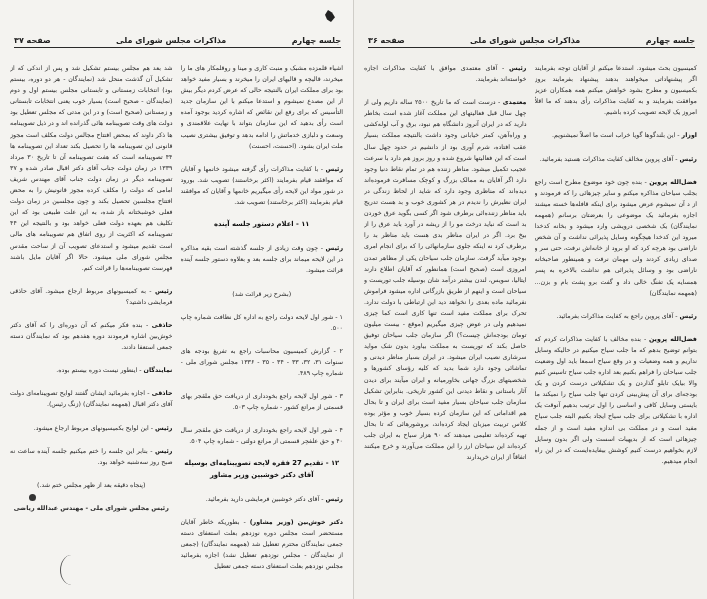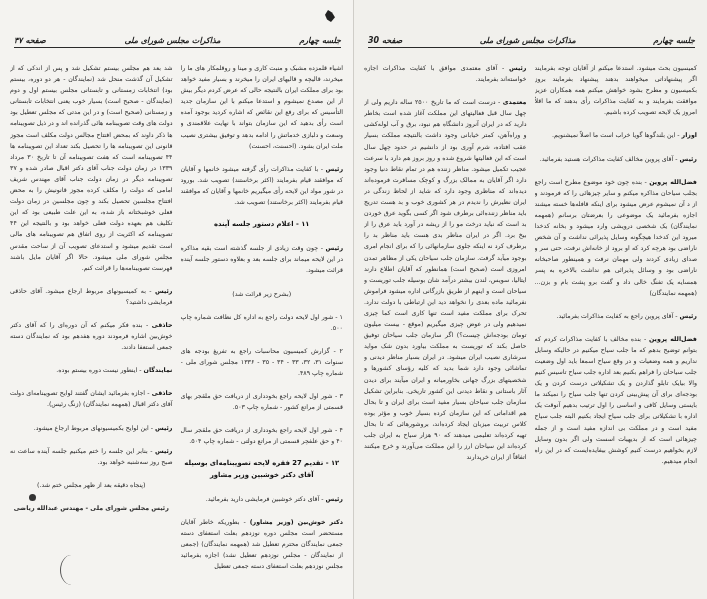--- a/index.html
+++ b/index.html
@@ -13,21 +13,21 @@
     .spread { position: absolute; inset: 0; display: flex; }
     .page { position: relative; width: 353px; height: 599px; }
     .page.left { background: #f4f3f0; }
     .page.right { background: #f1f0ec; border-left: 1px solid #cfcdc8; }
     .header {
       position: absolute; top: 31px; left: 14px; right: 12px; height: 14px;
       display: flex; justify-content: space-between; align-items: flex-end;
       direction: rtl; font-size: 8px; font-weight: bold; color: #222;
       border-bottom: 1.5px solid #2a2a2a; padding-bottom: 2px;
     }
-    .header span { white-space: nowrap; font-style: italic; }
+    .header span { white-space: nowrap; }
     .cols { position: absolute; top: 50px; left: 10px; right: 10px; bottom: 14px; display: flex; direction: rtl; gap: 8px; }
     .col { flex: 1; direction: rtl; font-size: 6.3px; line-height: 11.1px; text-align: justify; color: #2b2b2b; overflow: hidden; }
     .col p { margin: 12px 0 1px 0; }
     .speaker { font-weight: bold; color: #111; }
     .section-title { text-align: center; font-weight: bold; font-size: 6.8px; margin: 3px 0; color: #111; }
     .center { text-align: center; }
     .mark { position: absolute; width: 12px; height: 12px; }
     .mark.top { top: 10px; left: 325px; width: 10px; height: 12px; background: #222; clip-path: polygon(30% 0,70% 20%,100% 60%,60% 100%,20% 80%,0 40%); }
     .mark.dot { top: 494px; left: 29px; width: 7px; height: 7px; border-radius: 50%; background: #333; }
     .signature { position: absolute; left: 60px; top: 555px; width: 22px; height: 30px; border-left: 1px solid #555; border-radius: 50% 0 0 50%; }
@@ -71,21 +71,21 @@
         </div>
     </div>
     <div class="mark dot"></div>
     <div class="signature"></div>
   </div>
 
   <div class="page right">
     <div class="header">
       <span>جلسه چهارم</span>
       <span>مذاکرات مجلس شورای ملی</span>
-      <span>صفحه 30</span>
+      <span>صفحه ۳۶</span>
     </div>
     <div class="cols">
       <div class="col" id="rp-col-right">
           <p>کمیسیون بحث میشود. استدعا میکنم از آقایان توجه بفرمایند اگر پیشنهاداتی میخواهند بدهند پیشنهاد بفرمایند بروز بکمیسیون و مطرح بشود خواهش میکنم همه همکاران عزیز موافقت بفرمایند و به کفایت مذاکرات رأی بدهند که ما اقلاً امروز یک لایحه تصویب کرده باشیم.</p>
           <p><span class="speaker">اوزار</span><span> - </span><span>این بلندگوها گویا خراب است ما اصلاً نمیشنویم.</span></p>
           <p><span class="speaker">رئیس</span><span> - </span><span>آقای پروین مخالف کفایت مذاکرات هستید بفرمائید.</span></p>
           <p><span class="speaker">فضل‌الله پروین</span><span> - </span><span>بنده چون خود موضوع مطرح است راجع بجلب سیاحان مذاکره میکنم و سایر چیزهائی را که فرمودند و از د آن نمیشوم عرض میشود برای اینکه قافله‌ها خسته میشند اجازه بفرمائید یک موضوعی را بعرضتان برسانم (همهمه نمایندگان) یک شخصی درویشی وارد میشود و بخانه کدخدا میرود این کدخدا هیچگونه وسایل پذیرائی نداشت و آن شخص ناراضی بود هرچه کرد که او برود از خانه‌اش نرفت، حتی سر و صدای زیادی کردند ولی مهمان نرفت و همینطور صاحبخانه ناراضی بود و وسائل پذیرائی هم نداشت بالاخره به پسر همسایه یک تفنگ خالی داد و گفت برو پشت بام و بزن... (همهمه نمایندگان)</span></p>
           <p><span class="speaker">رئیس</span><span> - </span><span>آقای پروین راجع به کفایت مذاکرات بفرمائید.</span></p>
           <p><span class="speaker">فضل‌الله پروین</span><span> - </span><span>بنده مخالف با کفایت مذاکرات کردم که بتوانم توضیح بدهم که ما جلب سیاح میکنیم در حالیکه وسایل نداریم و همه وضعیات و در وقع سیاح اسمعا باید اول وضعیت جلب سیاحان را فراهم بکنیم بعد اداره جلب سیاح تاسیس کنیم والا بیایک تابلو گذاردن و یک تشکیلاتی درست کردن و یک بودجه‌ای برای آن پیش‌بینی کردن تنها جلب سیاح را نمیکند ما بایستی وسایل کافی و اساسی را اول ترتیب بدهیم آنوقت یک اداره با تشکیلاتی برای جلب سیاح ایجاد بکنیم البته جلب سیاح مفید است و در مملکت بی اندازه مفید است و از جمله چیزهائی است که از بدیهیات اسست ولی اگر بدون وسایل لازم بخواهیم درست کنیم کوشش بیفایده‌ایست که در این راه انجام میدهیم.</span></p>
         </div>

